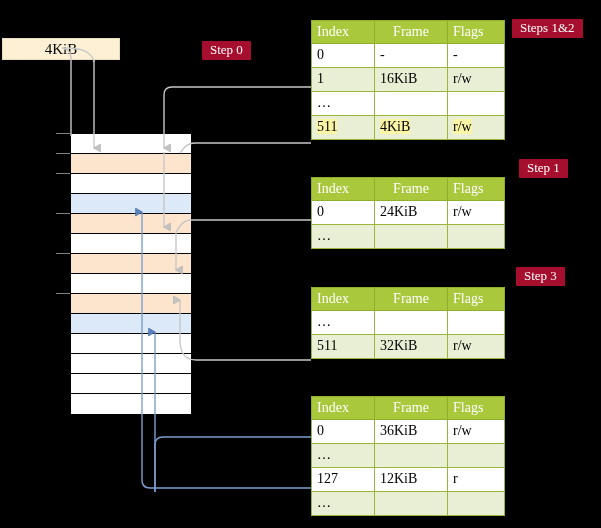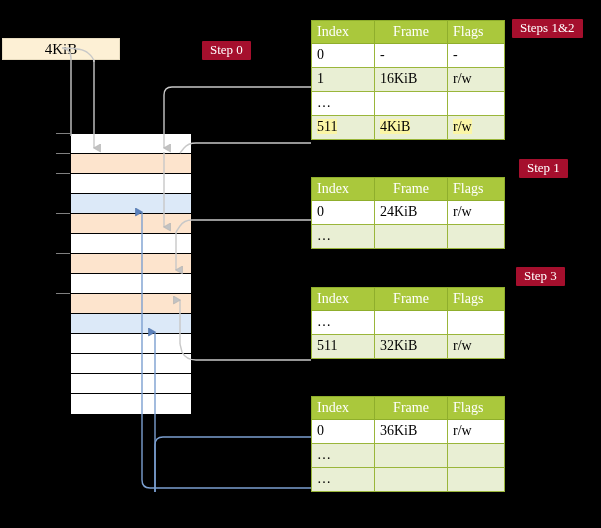--- a/index.html
+++ b/index.html
@@ -295,20 +295,25 @@
           <tr class="row-white">
             <td class="w-index">0</td>
             <td class="w-frame">36KiB</td>
             <td class="w-flags">r/w</td>
           </tr>
           <tr class="row-tint">
             <td class="w-index">…</td>
             <td class="w-frame"></td>
             <td class="w-flags"></td>
           </tr>
+          <tr class="row-white">
+            <td class="w-index">127</td>
+            <td class="w-frame">12KiB</td>
+            <td class="w-flags">r</td>
+          </tr>
           <tr class="row-tint">
             <td class="w-index">…</td>
             <td class="w-frame"></td>
             <td class="w-flags"></td>
           </tr>
         </tbody>
       </table>
     </div>
 
 </div>

